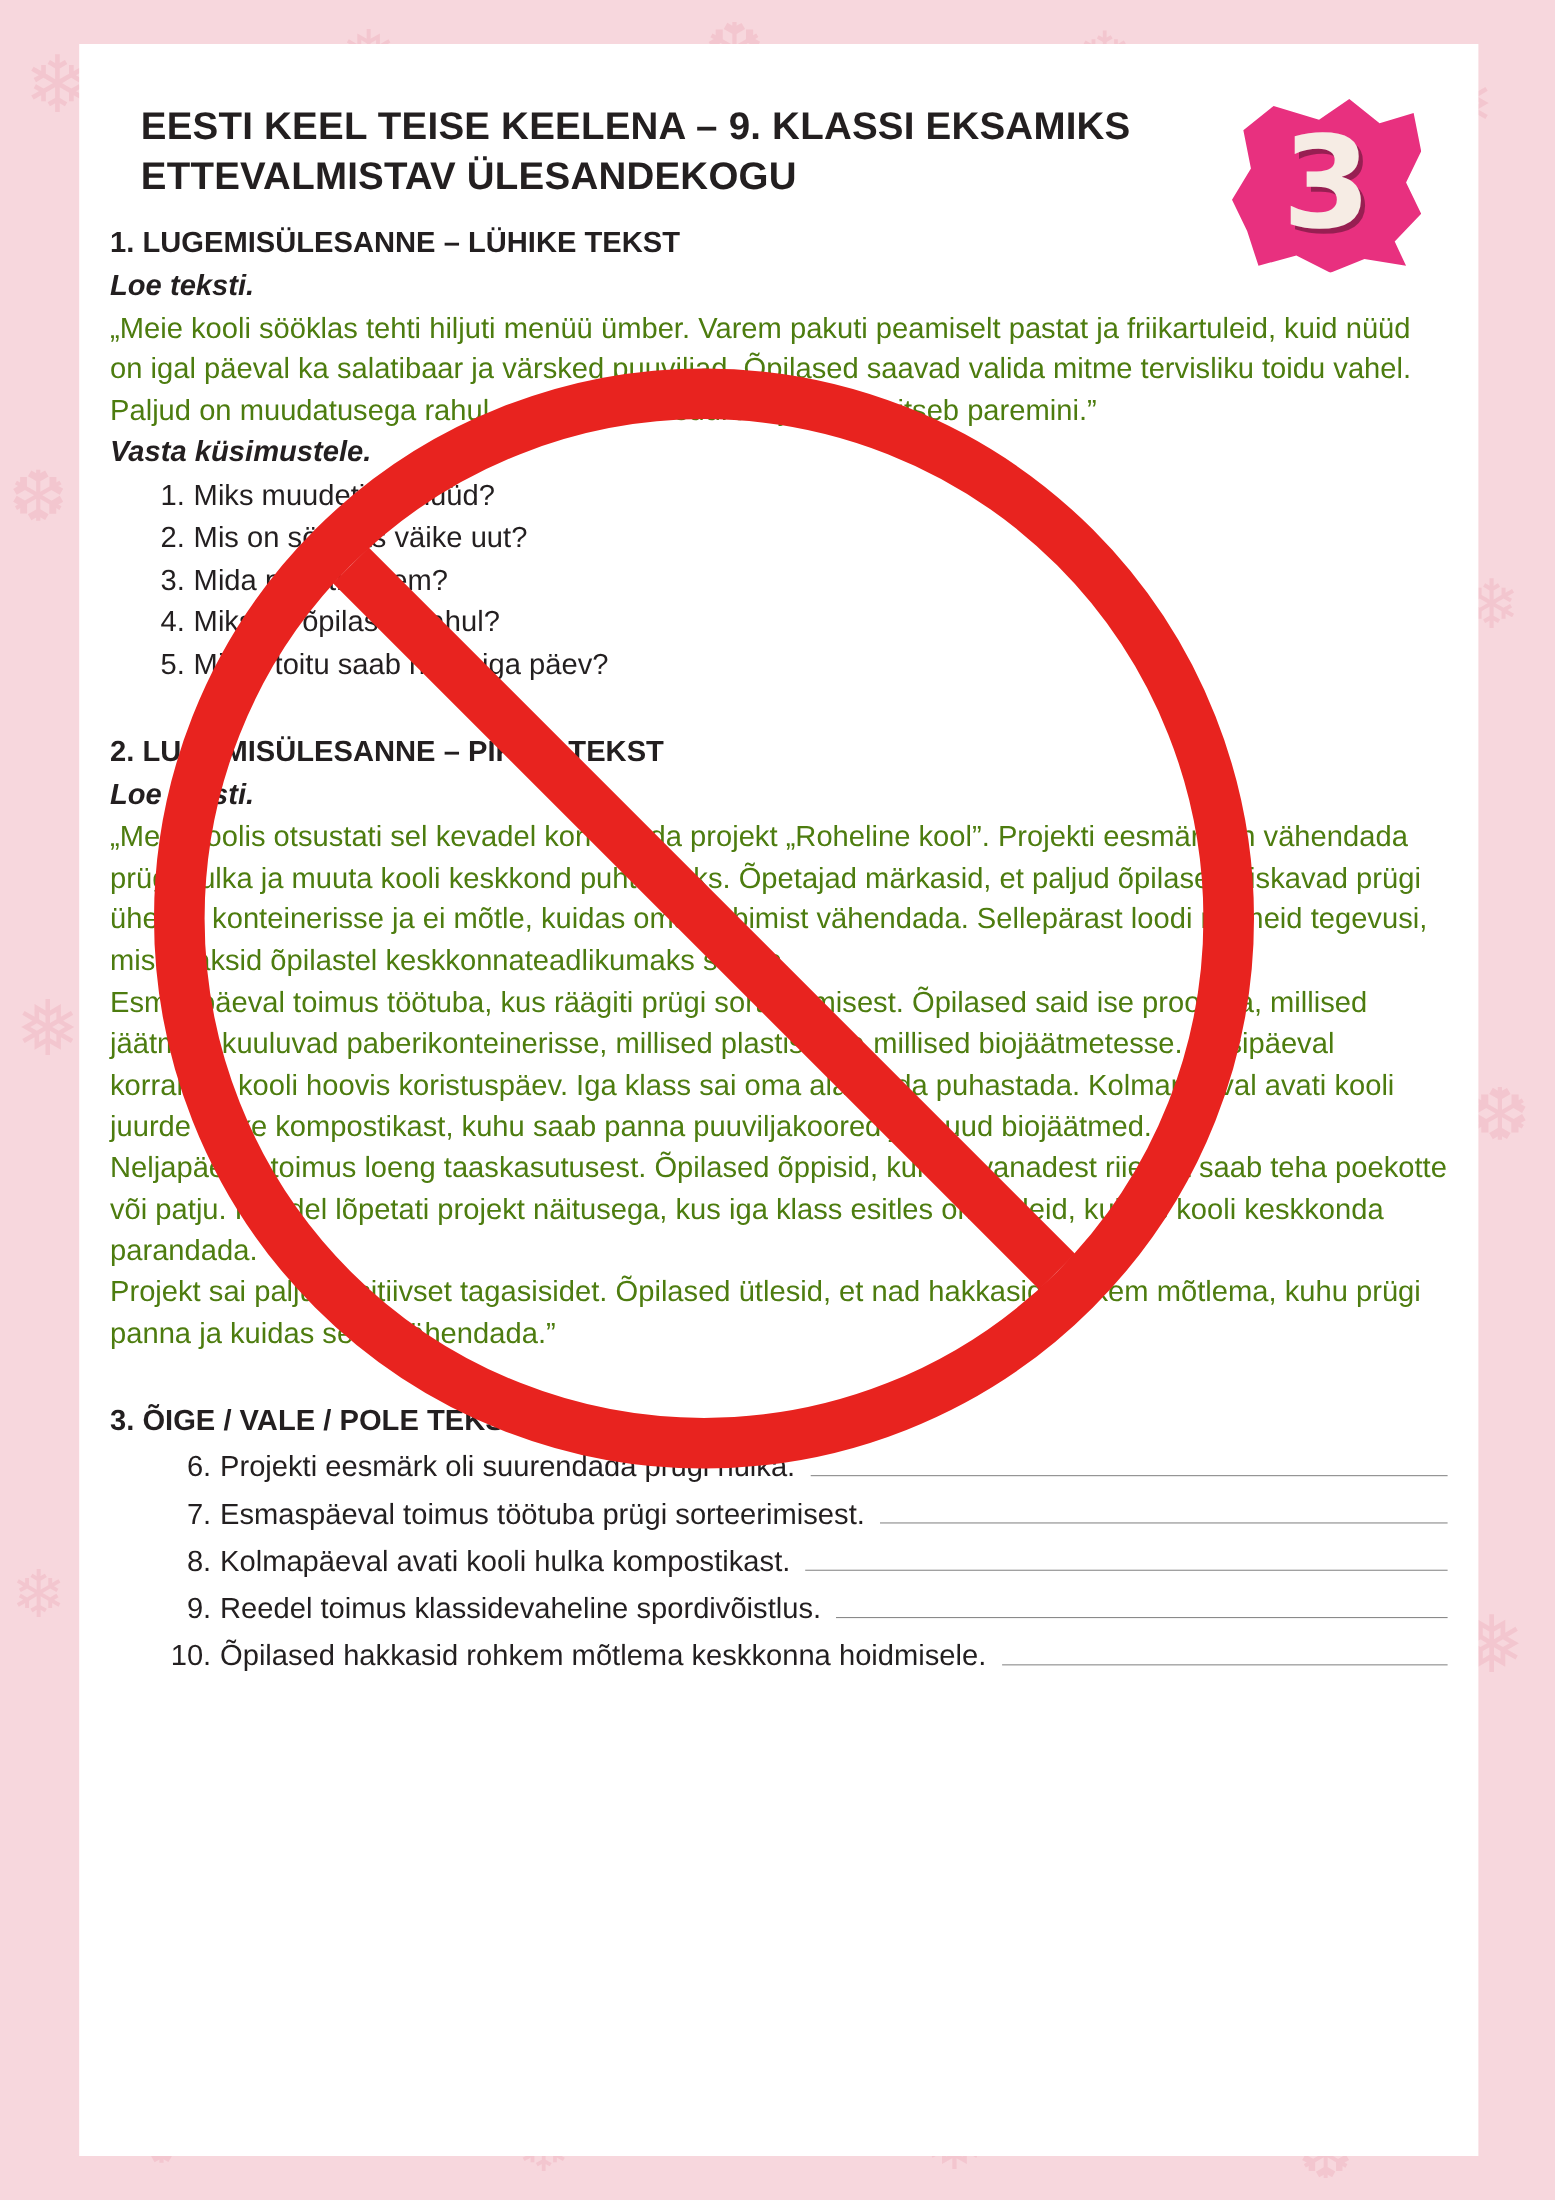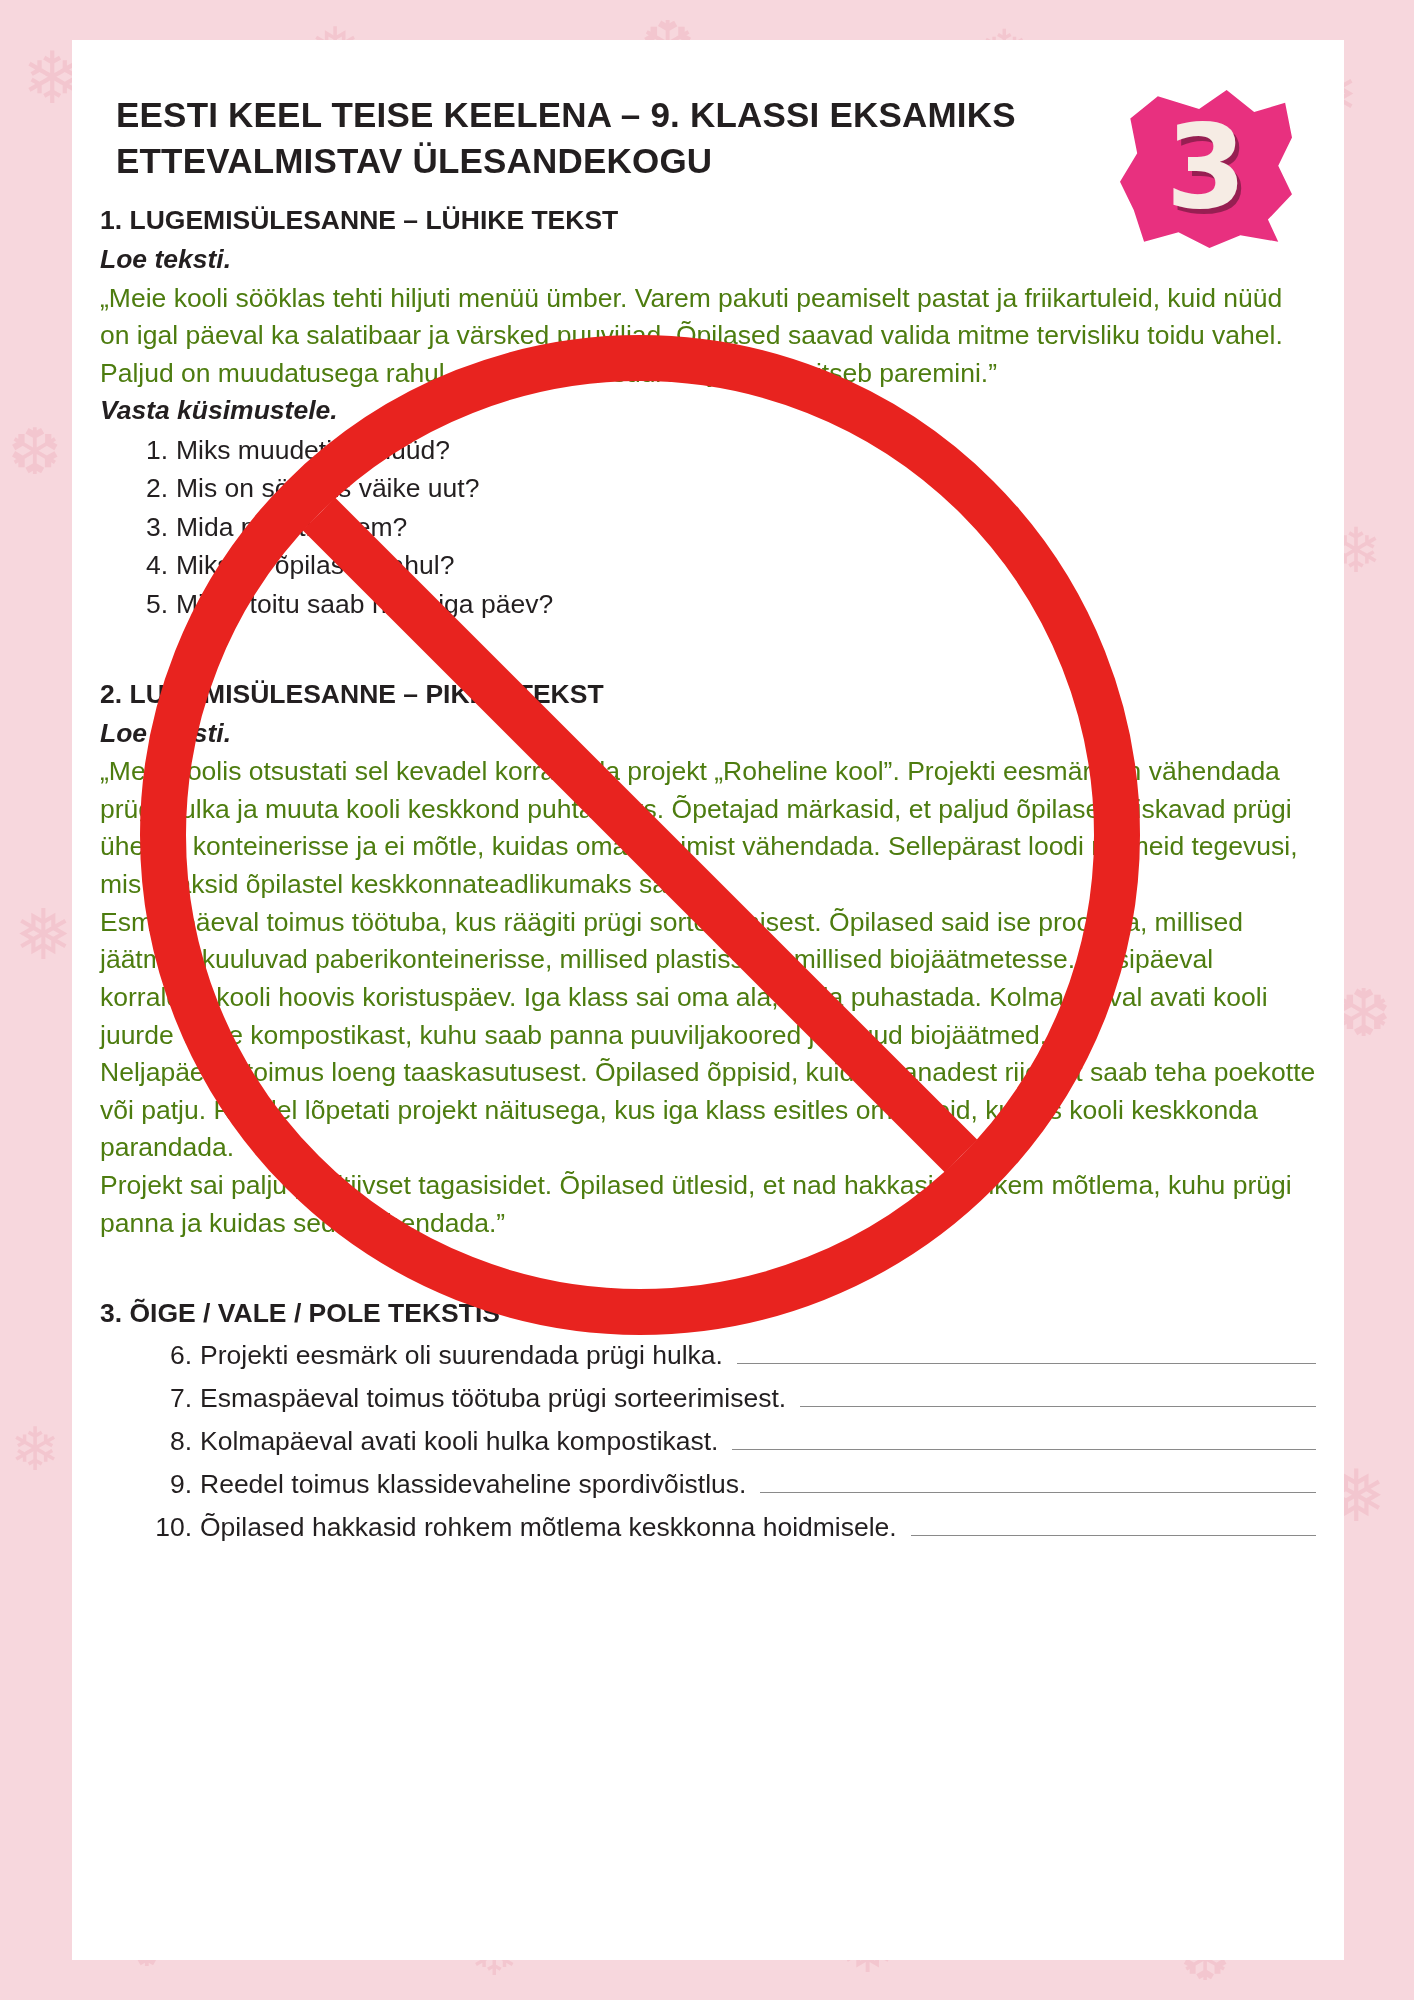--- a/index.html
+++ b/index.html
@@ -59,21 +59,21 @@
     width: 1216px;
   }
 
   
   .doc-title {
     font-size: 35px;
     font-weight: bold;
     color: #231f20;
     line-height: 1.32;
     text-align: left;
-    margin: 0 0 18px 16px;
+    margin: 0 0 18px 28px;
     width: 940px;
     letter-spacing: .2px;
   }
 
   
   .badge {
     position: absolute;
     right: 24px;
     top: -2px;
     width: 172px;
@@ -99,21 +99,21 @@
     text-shadow: 4px 5px 0 rgba(0,0,0,.35);
     font-family: "DejaVu Sans", sans-serif;
     padding-bottom: 6px;
   }
 
   
   .sec-head {
     font-size: 26.5px;
     font-weight: bold;
     color: #231f20;
-    margin: 11px 0 2px 0;
+    margin: 0 0 2px 0;
     line-height: 1.38;
   }
   .sub-head {
     font-size: 26.5px;
     font-weight: bold;
     color: #231f20;
     margin: 0 0 2px 0;
     line-height: 1.38;
     font-style: italic;
   }

